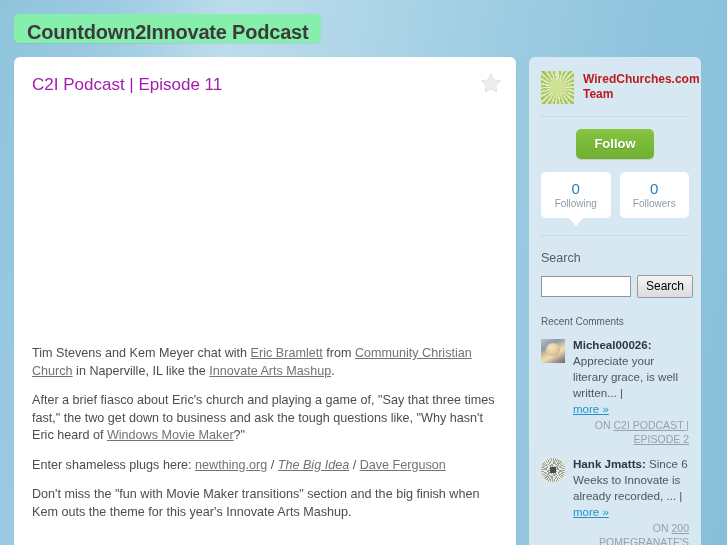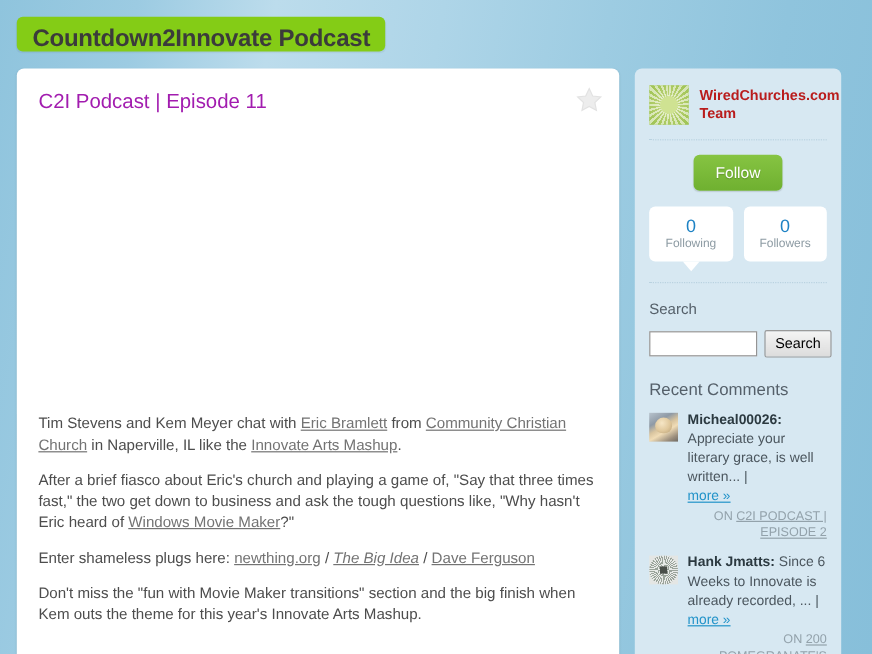--- a/index.html
+++ b/index.html
@@ -14,21 +14,21 @@
     background: linear-gradient(100deg, #8fc4dd 0%, #9ccbe2 14%, #bcdcec 28%, #aed5e8 45%, #9dcce2 62%, #8fc4dd 80%, #87bfda 100%);
     position: relative;
     -webkit-font-smoothing: antialiased;
   }
 
   
   .site-header {
     position: absolute;
     left: 14px;
     top: 14px;
-    background: #84cc16;
+    background: #86efac;
     border-radius: 5px;
     padding: 7px 13px 0 13px;
     box-shadow: 0 1px 1px rgba(0,0,0,0.06);
   }
   .site-title {
     font-size: 20px;
     font-weight: bold;
     color: #3b3b3b;
     letter-spacing: -0.2px;
     line-height: 22px;
@@ -147,21 +147,21 @@
 
   .follow-wrap {
     text-align: center;
     padding: 12px 0 0 0;
   }
   .follow-button {
     display: inline-block;
     background: linear-gradient(#86c442, #6fb030);
     color: #ffffff;
     font-size: 13px;
-    font-weight: normal;
+    font-weight: bold;
     padding: 7px 18px 8px 18px;
     border-radius: 5px;
     text-shadow: 0 1px 1px rgba(0,0,0,0.22);
     box-shadow: 0 1px 1px rgba(0,0,0,0.12);
     cursor: pointer;
   }
 
   .stat-row {
     display: flex;
     gap: 9px;
@@ -223,21 +223,21 @@
     font-size: 12px;
     color: #000000;
     background: linear-gradient(#f4f4f4, #dcdcdc);
     border: 1px solid #9a9a9a;
     border-radius: 2px;
     padding: 3px 8px 4px 8px;
     cursor: pointer;
   }
 
   .comments-title {
-    font-size: 14px;
+    font-size: 10px;
     color: #55606a;
     padding: 18px 0 0 0;
   }
   .comment {
     display: flex;
     gap: 8px;
     padding: 10px 0 0 0;
   }
   .comment-avatar {
     width: 24px;

